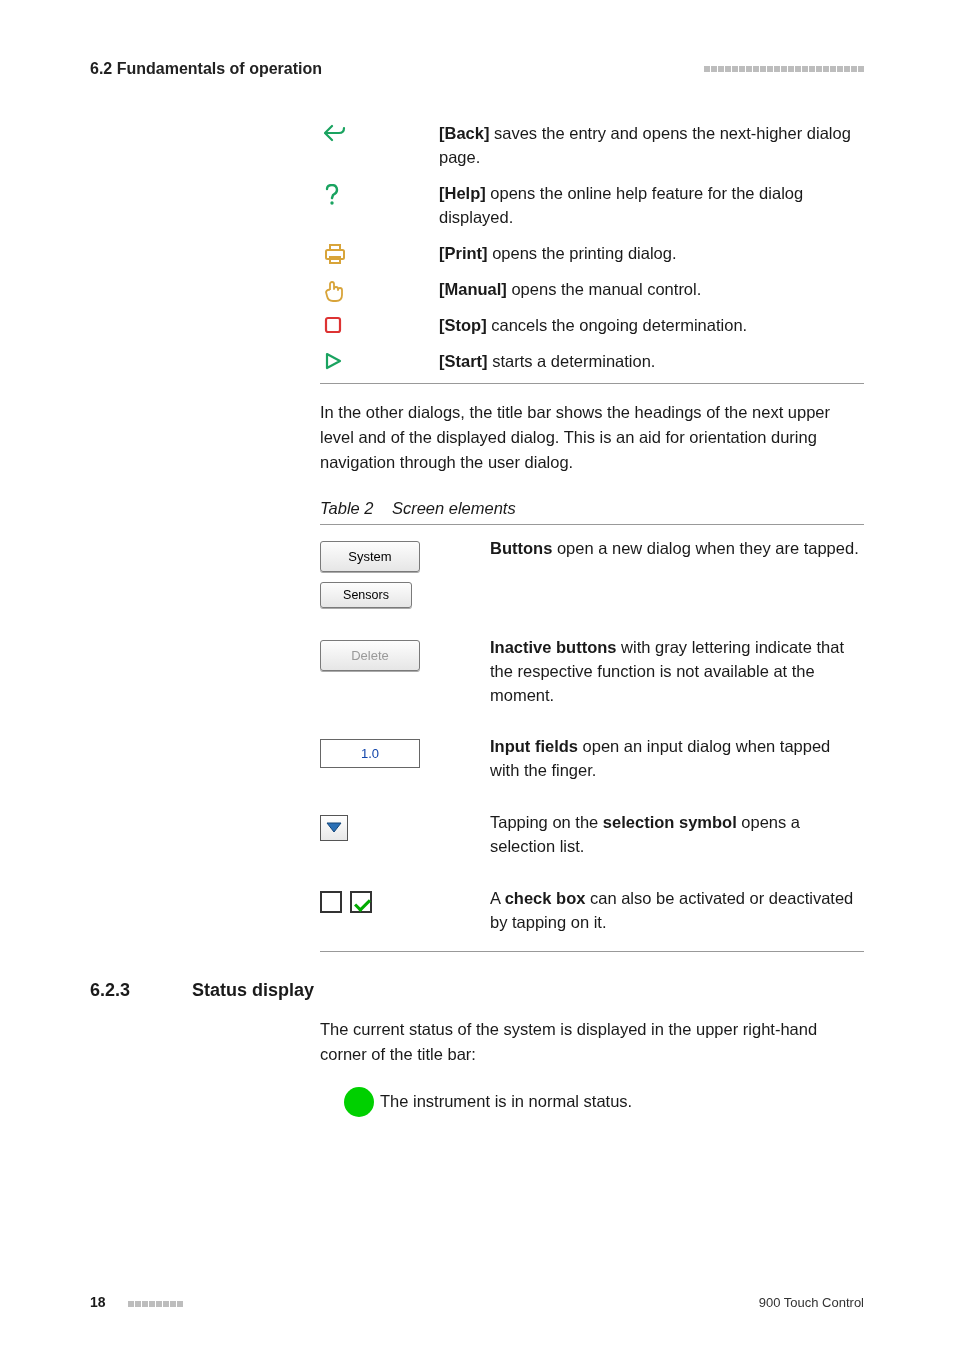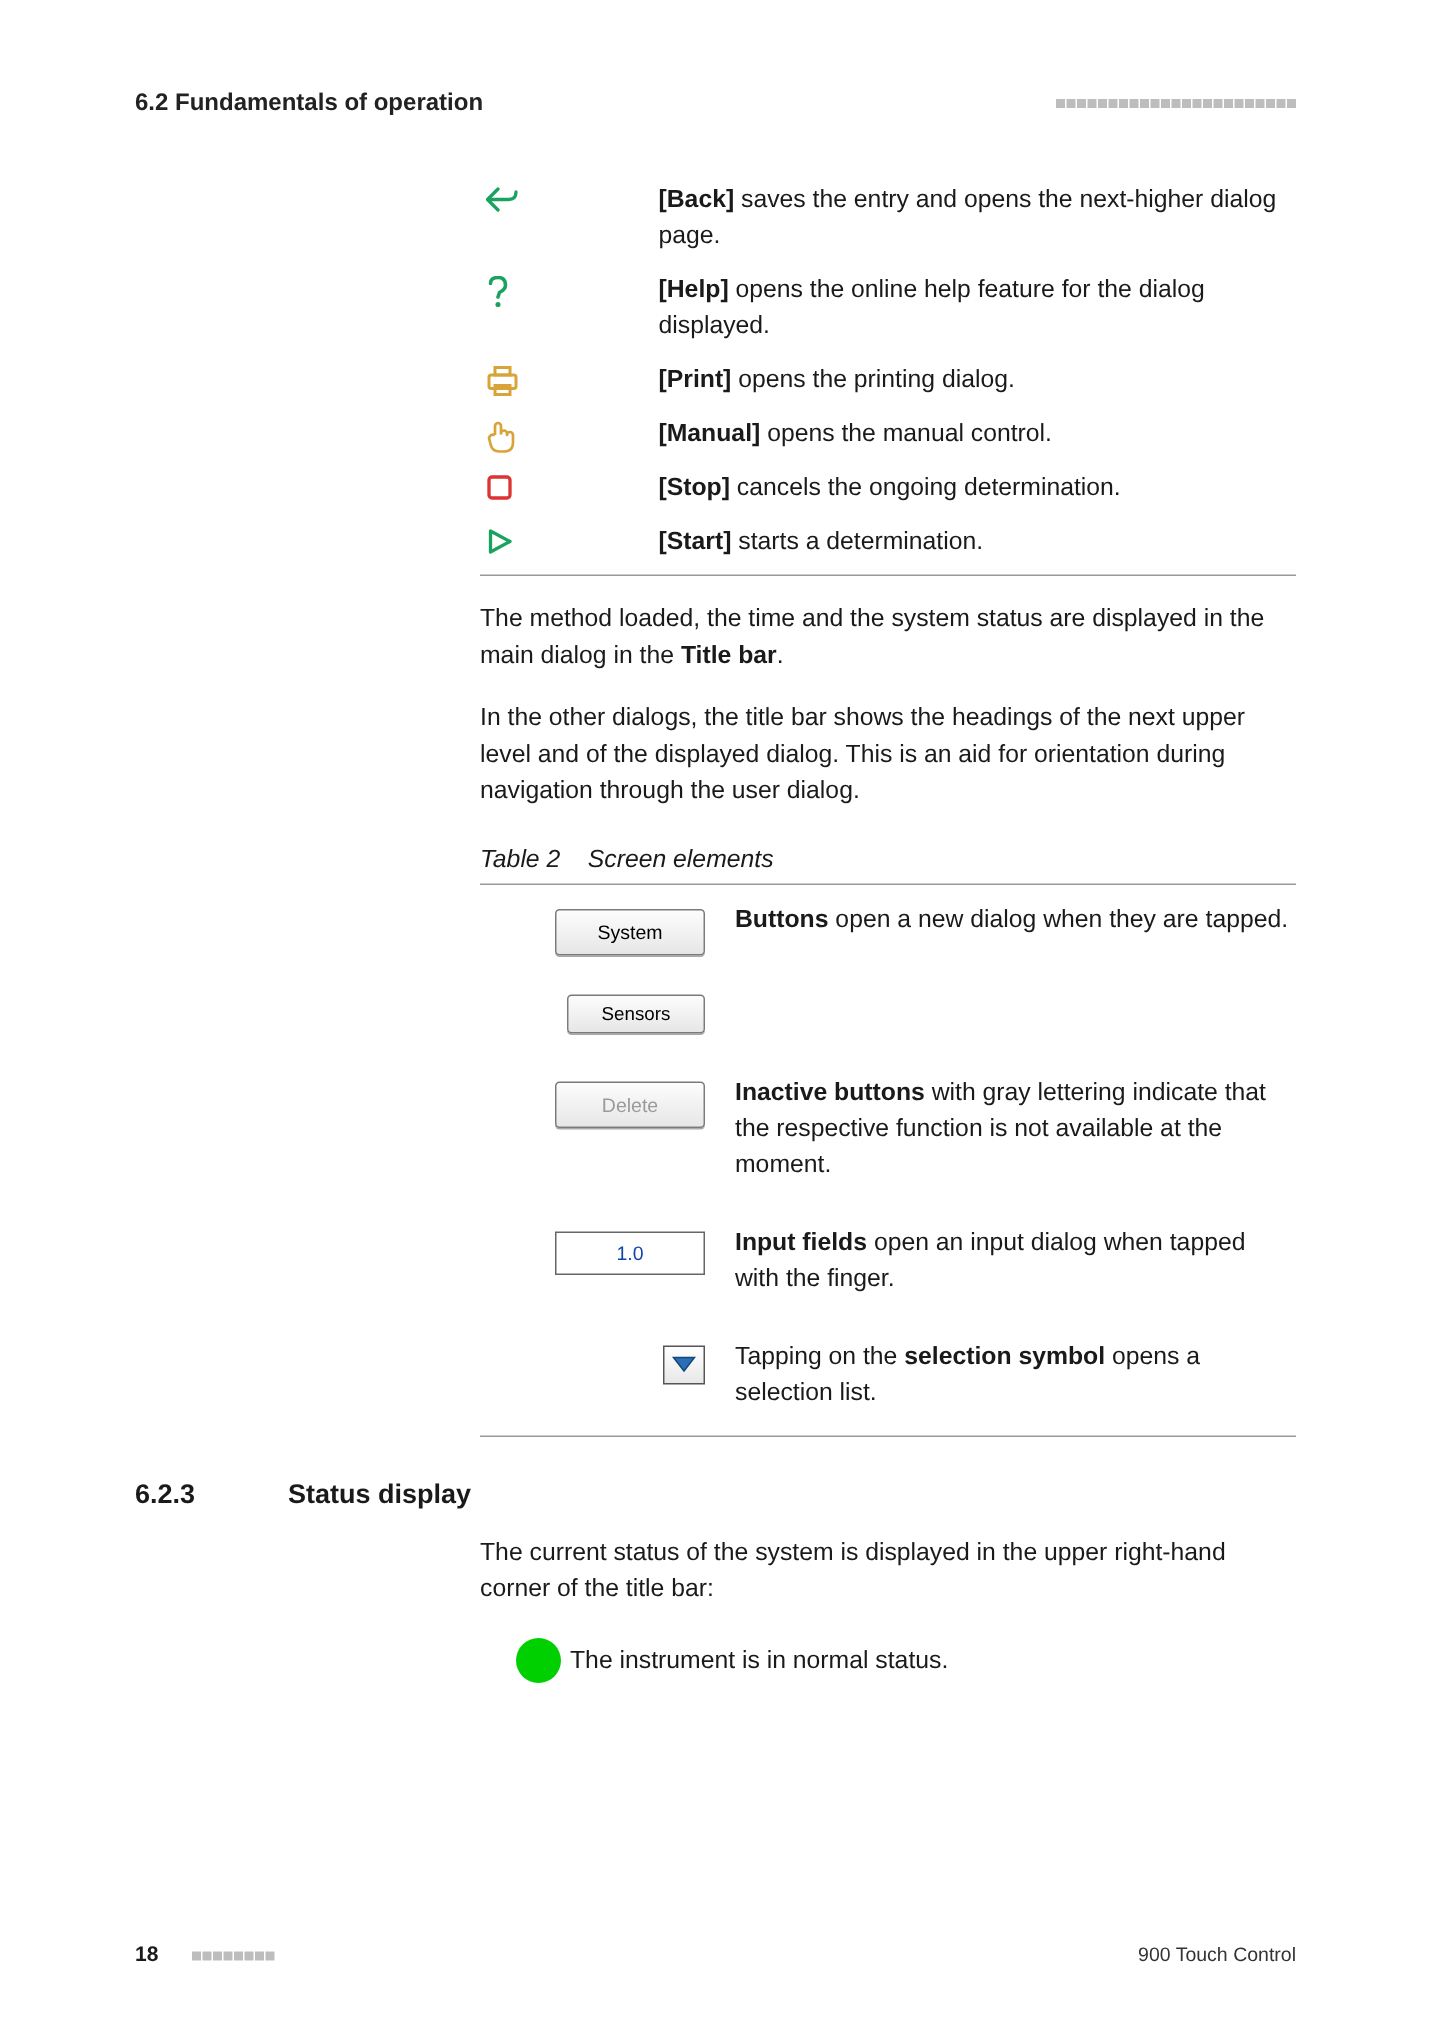--- a/index.html
+++ b/index.html
@@ -87,22 +87,22 @@
   .elem-row {
     display: flex;
     padding: 12px 0 16px 0;
     align-items: flex-start;
     gap: 20px;
   }
   .elem-vis {
     width: 150px;
     display:flex;
     flex-direction: column;
-    gap: 26px;
-    align-items:flex-end;
+    gap: 10px;
+    align-items:flex-start;
     padding-top:4px;
   }
   .elem-desc {
     flex:1;
     font-size: 16.5px;
     line-height: 1.45;
   }
   .elem-desc b { font-weight:700; }
 
   
@@ -292,23 +292,20 @@
         <div class="icon-cell">
           <svg width="18" height="18" viewBox="0 0 18 18">
             <path d="M3 2 L16 9 L3 16 Z" fill="none" stroke="#1aa360" stroke-width="2.2" stroke-linejoin="round"></path>
           </svg>
         </div>
         <div class="desc-cell"><b>[Start]</b><span> starts a determination.</span></div>
       </div>
 
     </div>
 
-    <p class="body">
-      <span>The method loaded, the time and the system status are displayed in the main dialog in the </span><b>Title bar</b><span>.</span>
-    </p>
 
     <p class="body">In the other dialogs, the title bar shows the headings of the next upper level and of the displayed dialog. This is an aid for orientation during navigation through the user dialog.</p>
 
     <div class="table-caption">
       <span>Table 2</span>&nbsp;&nbsp;&nbsp;&nbsp;<span>Screen elements</span>
     </div>
 
     <div class="elem-table">
 
       <div class="elem-row">
@@ -337,20 +334,29 @@
         <div class="elem-vis">
           <div class="sel-symbol">
             <svg width="16" height="12" viewBox="0 0 16 12">
               <path d="M1 1 L8 10 L15 1 Z" fill="#2a6fb5" stroke="#13467a" stroke-width="1"></path>
             </svg>
           </div>
         </div>
         <div class="elem-desc"><span>Tapping on the </span><b>selection symbol</b><span> opens a selection list.</span></div>
       </div>
 
+      <div class="elem-row">
+        <div class="elem-vis">
+          <div class="checkbox-pair">
+            <div class="cb"></div>
+            <div class="cb checked"></div>
+          </div>
+        </div>
+        <div class="elem-desc"><span>A </span><b>check box</b><span> can also be activated or deactivated by tapping on it.</span></div>
+      </div>
 
     </div>
   </div>
 
   <div class="section-row">
     <div class="section-num">6.2.3</div>
     <div class="section-title">Status display</div>
   </div>
 
   <div class="content-indent">

